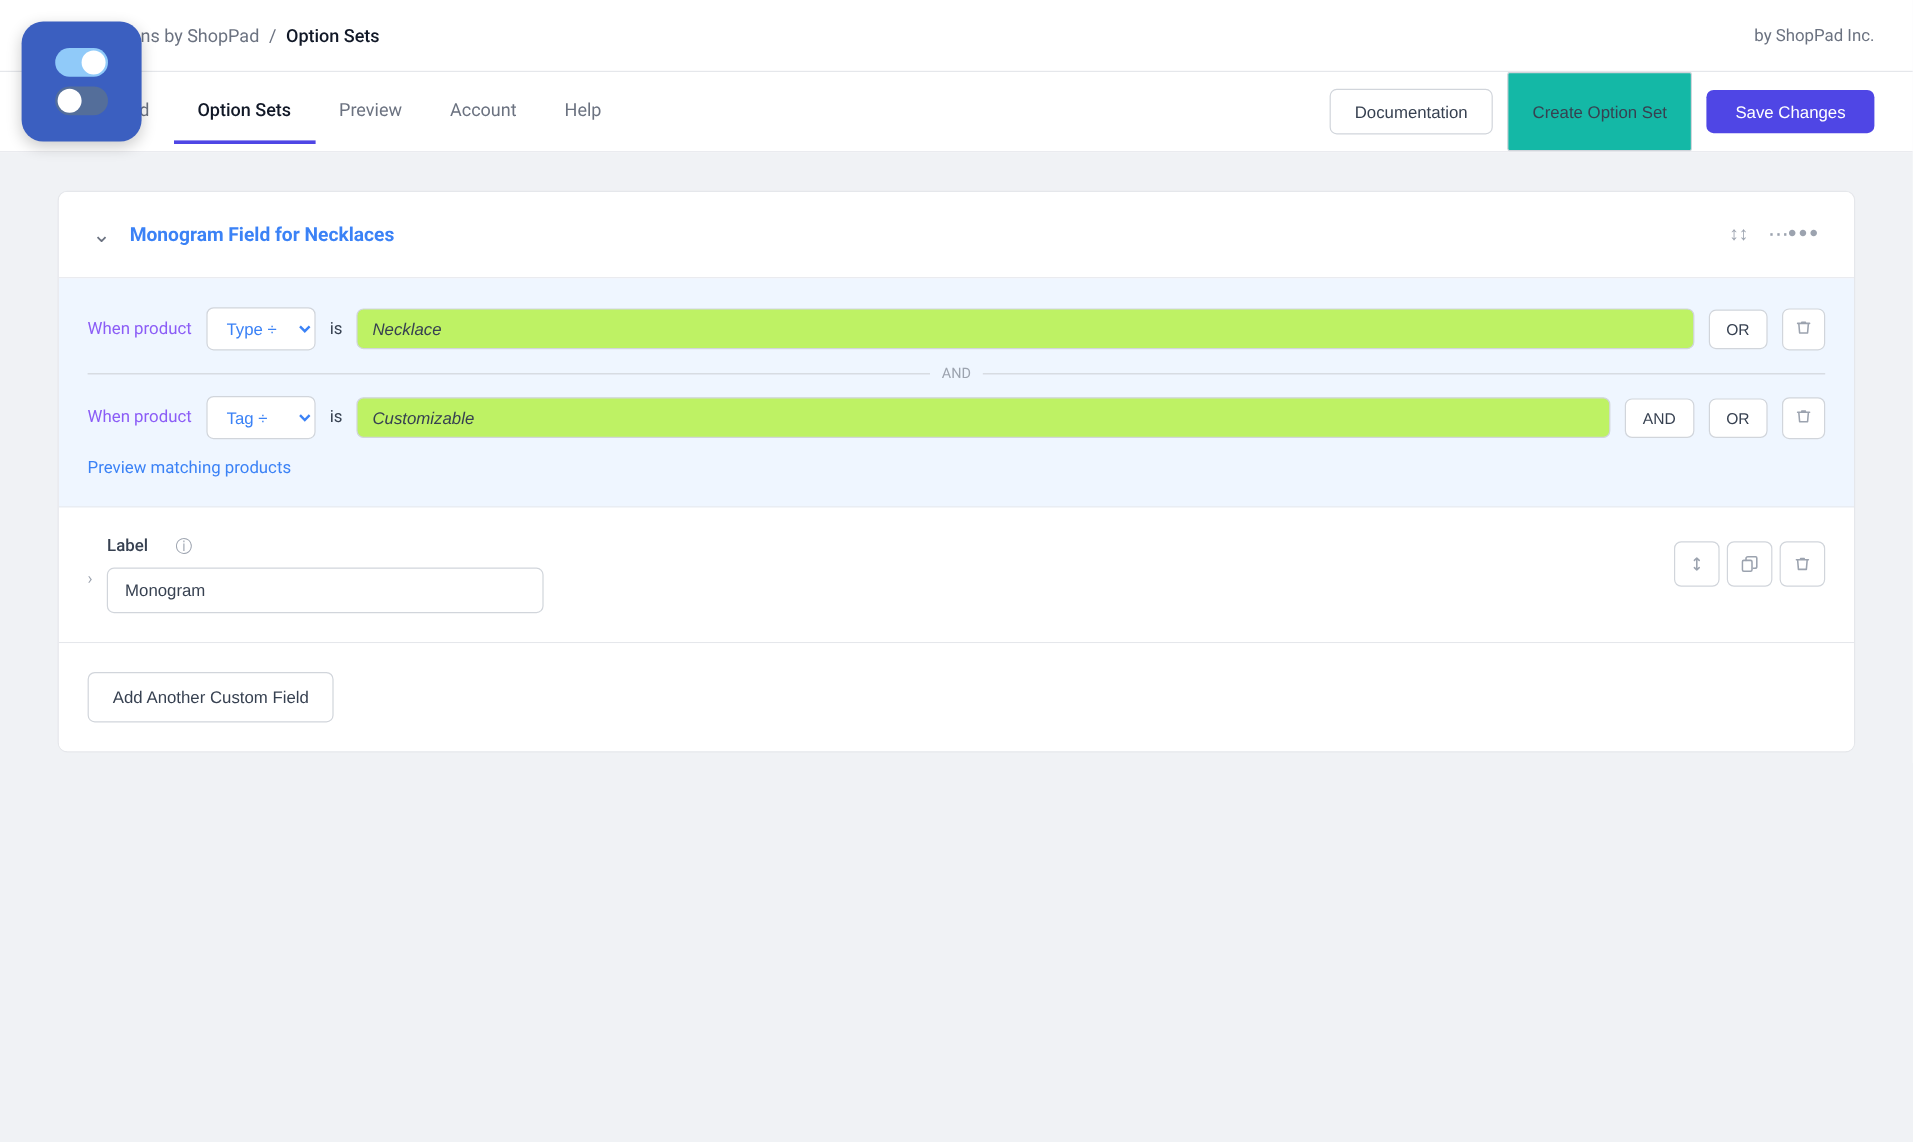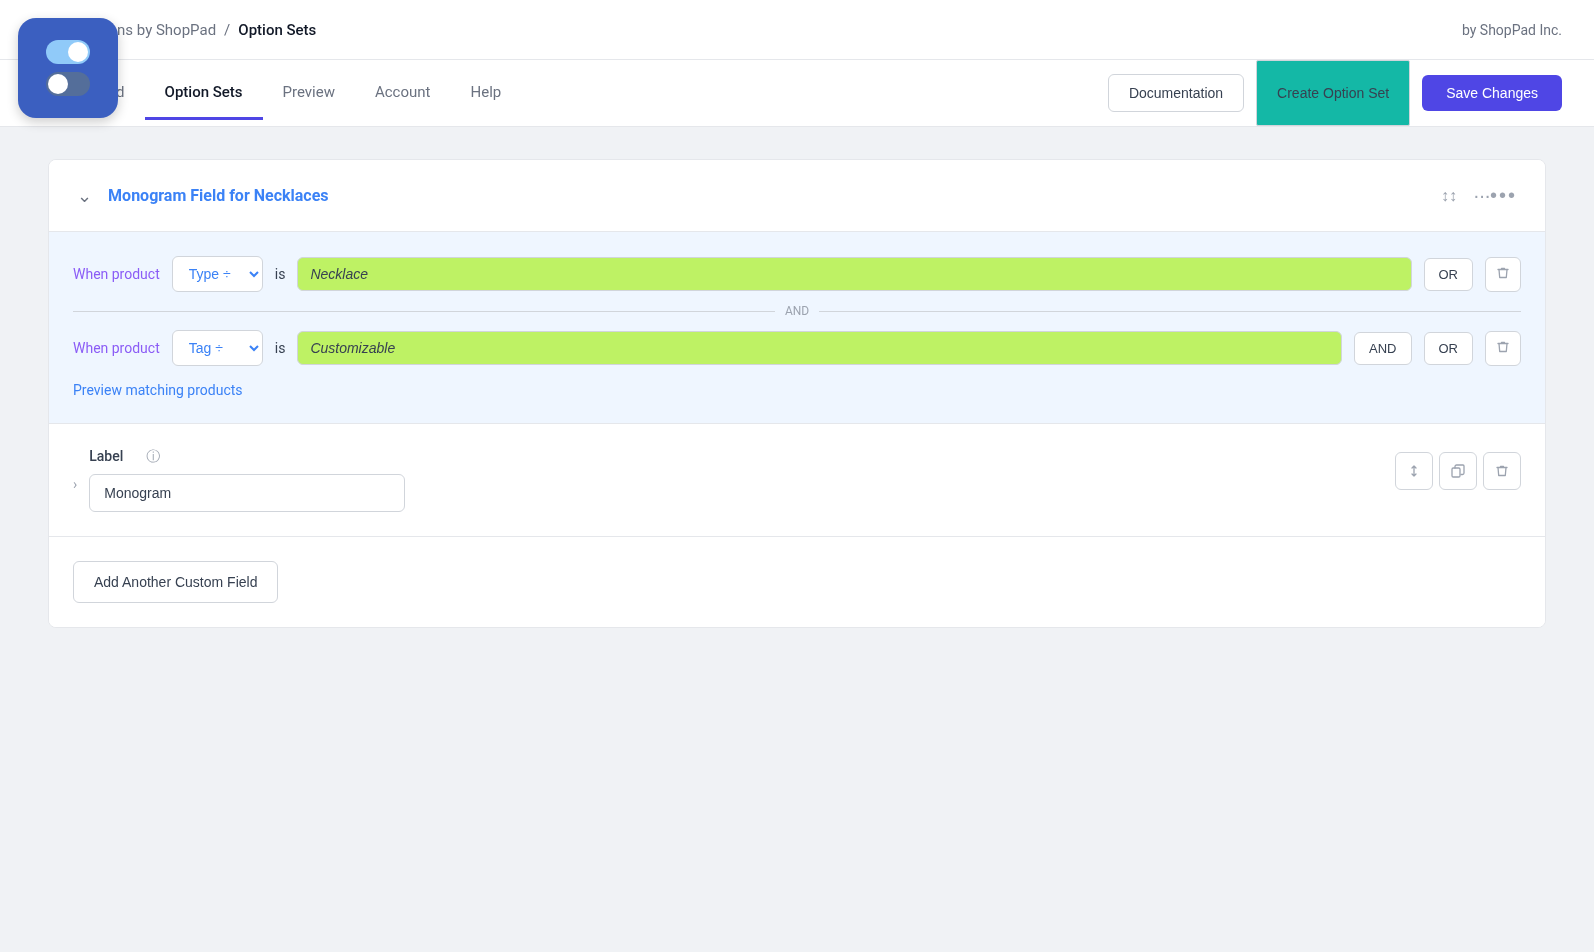--- a/index.html
+++ b/index.html
@@ -346,21 +346,21 @@
       color: #9ca3af;
       font-size: 14px;
       cursor: pointer;
     }
     .field-input {
       border: 1.5px solid #d1d5db;
       border-radius: 6px;
       padding: 10px 14px;
       font-size: 14px;
       color: #374151;
-      width: 316px;
+      width: 364px;
       background: white;
     }
     .field-actions {
       display: flex;
       align-items: center;
       gap: 6px;
       margin-top: 4px;
     }
     .field-action-btn {
       border: 1.5px solid #d1d5db;

